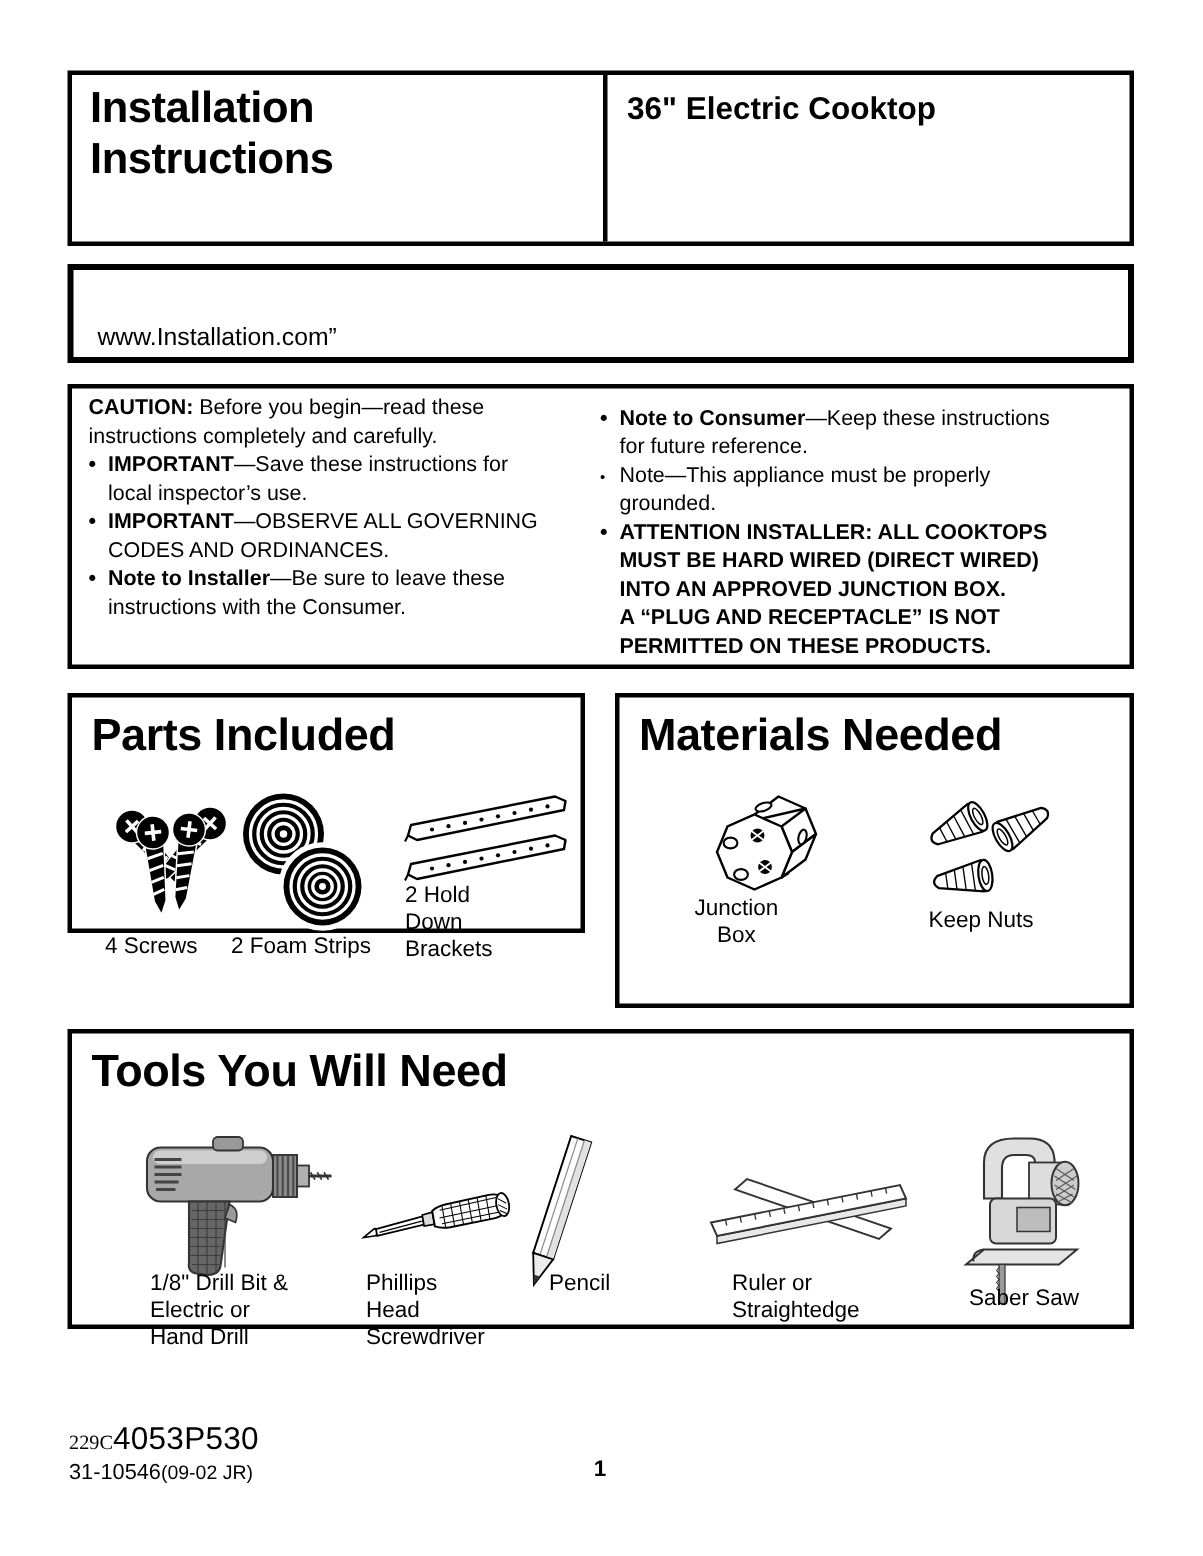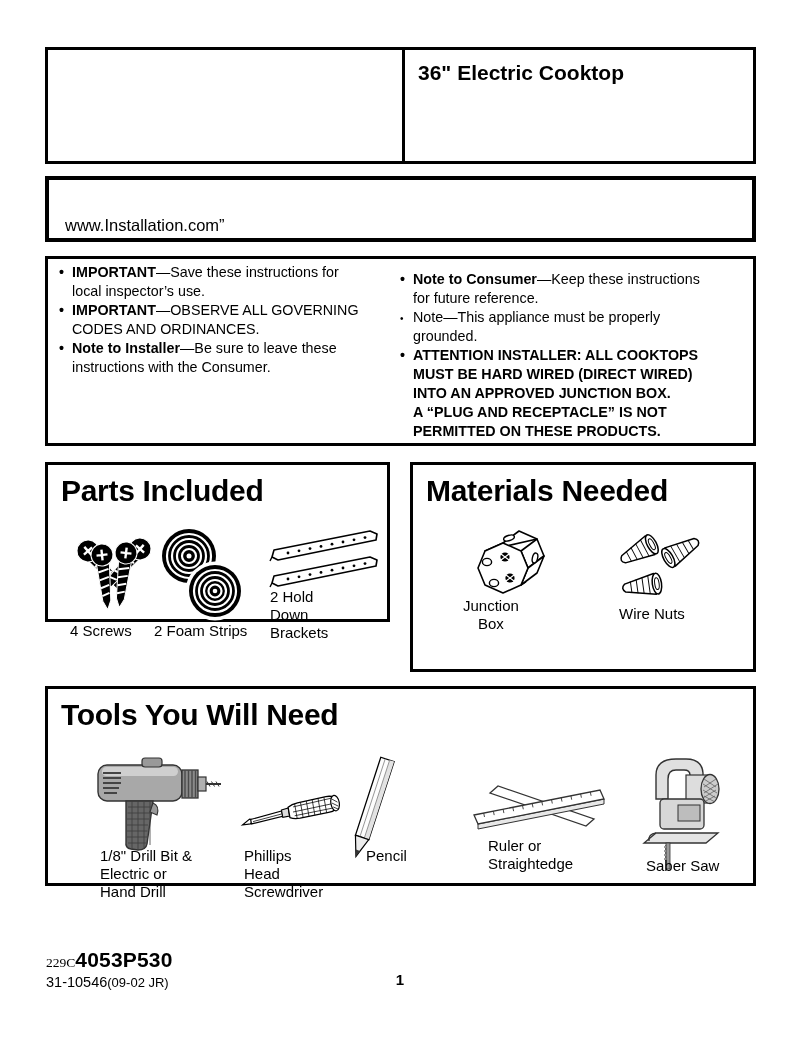--- a/index.html
+++ b/index.html
@@ -40,41 +40,47 @@
   #parts-box { left:45px; top:462px; width:345px; height:160px; }
   #materials-box { left:410px; top:462px; width:346px; height:210px;text-align:center; }
   #tools-box { left:45px; top:686px; width:711px; height:200px; }
   .sec-title { position:absolute; left:13px; top:9px; font-size:30px; font-weight:bold; letter-spacing:-0.3px; }
   .icon { position:absolute; }
   .caption { position:absolute; font-size:15px; line-height:18px; white-space:pre-line; }
 
   
   #footer-part { position:absolute; left:46px; top:948px; }
   #part-prefix { font-size:13.5px;font-family:Liberation Serif, serif; }
-  #part-number { font-size:21px; font-weight:bold; letter-spacing:0.2px; }
+  #part-number { font-size:21px; font-weight:normal; letter-spacing:0.2px; }
   #footer-pub { position:absolute; left:46px; top:974px; font-size:14.5px; }
   #footer-rev { font-size:13px; }
   #page-number { position:absolute; left:388px; top:971px; width:24px; text-align:center; font-size:15px; font-weight:bold; }
 </style>
 </head>
 <body>
 
 <div id="page">
 
   <div class="box" id="header-box">
+    <div id="header-title" class="pre">Installation
+Instructions</div>
     <div id="header-divider"></div>
     <div id="product-name">36" Electric Cooktop</div>
   </div>
 
   <div class="box" id="contact-box">
     <div id="contact-line2">www.Installation.com”</div>
   </div>
 
   <div class="box" id="caution-box">
     <div class="ccol" id="caution-left">
+      <div class="cbul">
+        <span class="ctext"><b>CAUTION:</b><span> Before you begin—read these
+instructions completely and carefully.</span></span>
+      </div>
       <div class="cbul">
         <span class="dot">•</span>
         <span class="ctext"><b>IMPORTANT</b><span>—Save these instructions for
 local inspector’s use.</span></span>
       </div>
       <div class="cbul">
         <span class="dot">•</span>
         <span class="ctext"><b>IMPORTANT</b><span>—OBSERVE ALL GOVERNING
 CODES AND ORDINANCES.</span></span>
       </div>
@@ -214,21 +220,21 @@
           <ellipse cx="10" cy="0" rx="2.2" ry="6" fill="none" stroke="#000" stroke-width="1"></ellipse>
         </g>
       </defs>
       <use href="#wirenut" transform="translate(30,20) rotate(-28)"></use>
       <use href="#wirenut" transform="translate(64,24) rotate(150)"></use>
       <use href="#wirenut" transform="translate(34,56) rotate(-8)"></use>
     </svg>
 
     <div class="caption" style="left:50px;top:132px">Junction
 Box</div>
-    <div class="caption" style="left:206px;top:140px">Wire Nuts</div>
+    <div class="caption" style="left:206px;top:140px">Keep Nuts</div>
   </div>
 
   <div class="box" id="tools-box">
     <div class="sec-title">Tools You Will Need</div>
 
     <svg class="icon" style="left:44px;top:60px" width="132" height="106" viewBox="0 0 132 106">
       <rect x="6" y="16" width="84" height="36" rx="9" fill="#a8a8a8" stroke="#333" stroke-width="1.4"></rect>
       <rect x="10" y="18" width="76" height="9" rx="4.5" fill="#cfcfcf"></rect>
       <rect x="50" y="9" width="20" height="9" rx="3" fill="#999" stroke="#333" stroke-width="1.2"></rect>
       <g stroke="#444" stroke-width="2">
@@ -311,21 +317,21 @@
       <path d="M46,92 l-1.6,2 l1.6,2 l-1.6,2 l1.6,2 l-1.6,2 l1.6,2 l-1.6,2 l1.6,2" fill="none" stroke="#333" stroke-width="0.7"></path>
     </svg>
 
     <div class="caption" style="left:52px;top:158px">1/8" Drill Bit &amp;
 Electric or
 Hand Drill</div>
     <div class="caption" style="left:196px;top:158px">Phillips
 Head
 Screwdriver</div>
     <div class="caption" style="left:318px;top:158px">Pencil</div>
-    <div class="caption" style="left:440px;top:148px">Ruler or
+    <div class="caption" style="left:440px;top:158px">Ruler or
 Straightedge</div>
     <div class="caption" style="left:598px;top:168px">Saber Saw</div>
   </div>
 
   <div id="footer-part"><span id="part-prefix">229C</span><span id="part-number">4053P530</span></div>
   <div id="footer-pub"><span>31-10546</span><span id="footer-rev">(09-02 JR)</span></div>
   <div id="page-number">1</div>
 
 </div>
 

